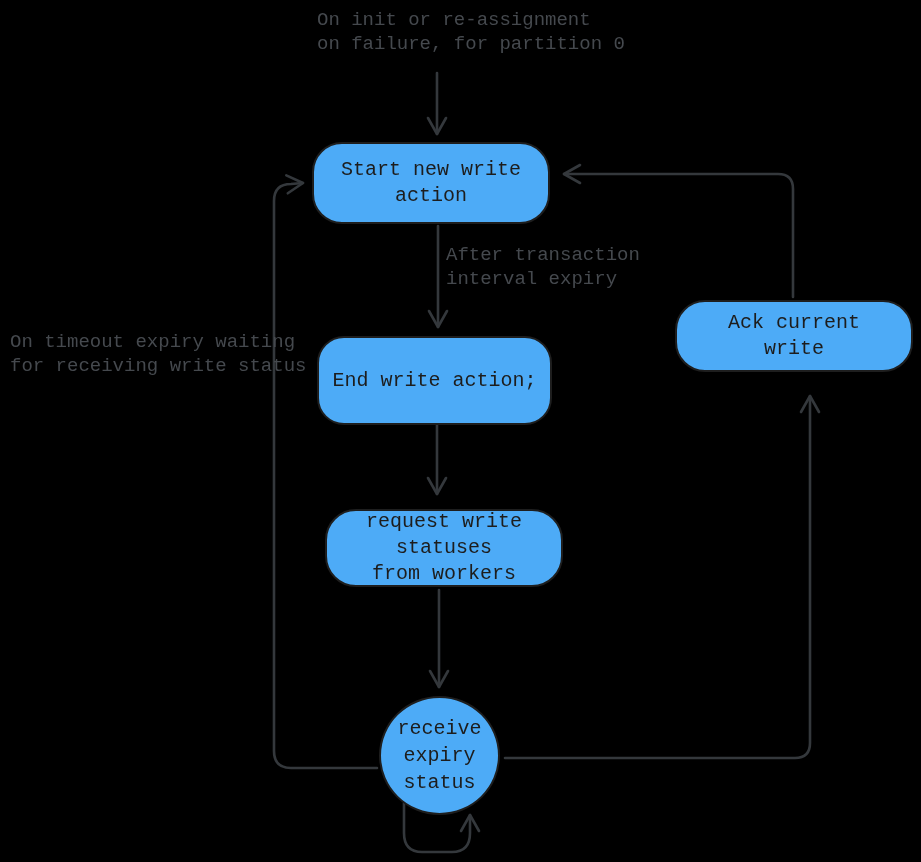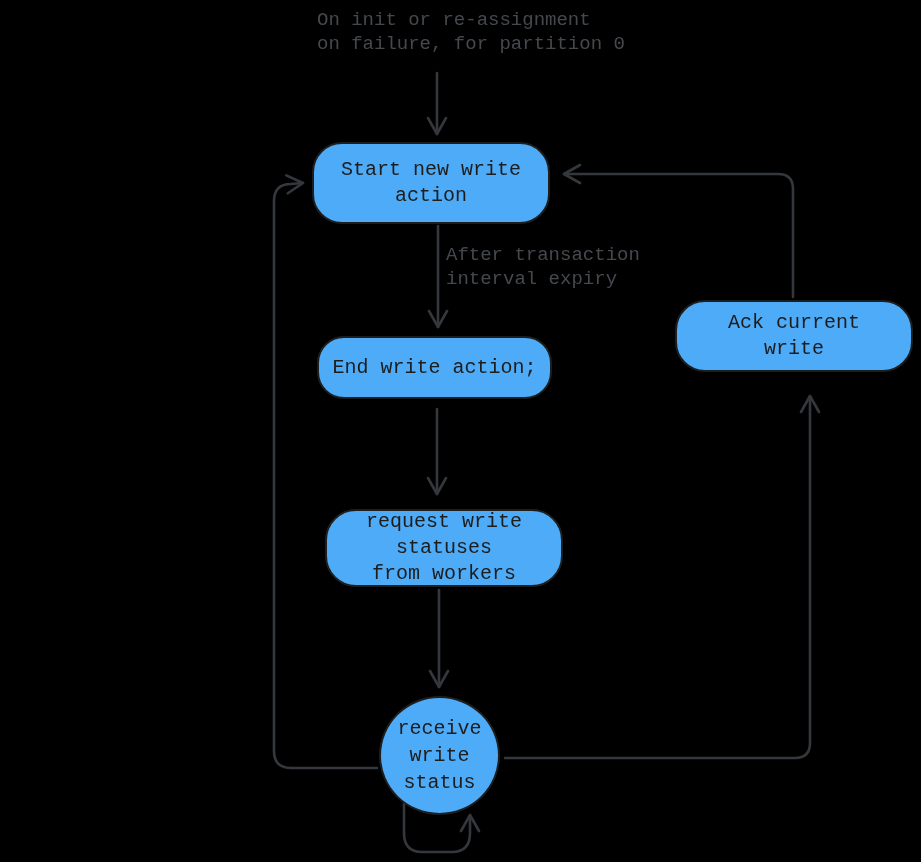--- a/index.html
+++ b/index.html
@@ -44,21 +44,21 @@
     align-items: center;
     justify-content: center;
     text-align: center;
     font-size: 20px;
     line-height: 1.3;
     white-space: pre-line;
   }
   .node.rect { border-radius: 30px; }
   .node.circle { border-radius: 50%; }
   #node-start   { left: 312px; top: 142px; width: 238px; height: 82px; }
-  #node-end     { left: 317px; top: 336px; width: 235px; height: 63px; border-radius: 27px; }
+  #node-end     { left: 317px; top: 336px; width: 235px; height: 89px; border-radius: 27px; }
   #node-request { left: 325px; top: 509px; width: 238px; height: 78px; border-radius: 31px; }
   #node-ack     { left: 675px; top: 300px; width: 238px; height: 72px; }
   #node-receive { left: 379px; top: 696px; width: 121px; height: 119px; line-height: 1.35; }
   .note {
     position: absolute;
     color: var(--label-color, #44484d);
     font-size: 19px;
     line-height: 1.24;
     white-space: pre-line;
   }
@@ -87,20 +87,22 @@
     <path class="edge" d="M377,768 L291,768 Q274,768 274,751 L274,201 Q274,184 291,184 L303,183" marker-end="url(#arrowhead)"></path>
     <path class="edge" d="M404,803 L404,833 Q404,852 422,852 L452,852 Q470,852 470,833 L470,815" marker-end="url(#arrowhead)"></path>
   </svg>
 
   <div class="note" id="note-init">On init or re-assignment
 on failure, for partition 0</div>
 
   <div class="note" id="note-after">After transaction
 interval expiry</div>
 
+  <div class="note" id="note-timeout">On timeout expiry waiting
+for receiving write status</div>
 
 
   <div class="node rect" id="node-start">
     <span>Start new write action</span>
   </div>
 
   <div class="node rect" id="node-end">
     <span>End write action;</span>
   </div>
 
@@ -109,17 +111,17 @@
 from workers</span>
   </div>
 
   <div class="node rect" id="node-ack">
     <span>Ack current
 write</span>
   </div>
 
   <div class="node circle" id="node-receive">
     <span>receive
-write
+expiry
 status</span>
   </div>
 
 </div>
 
 </body></html>

